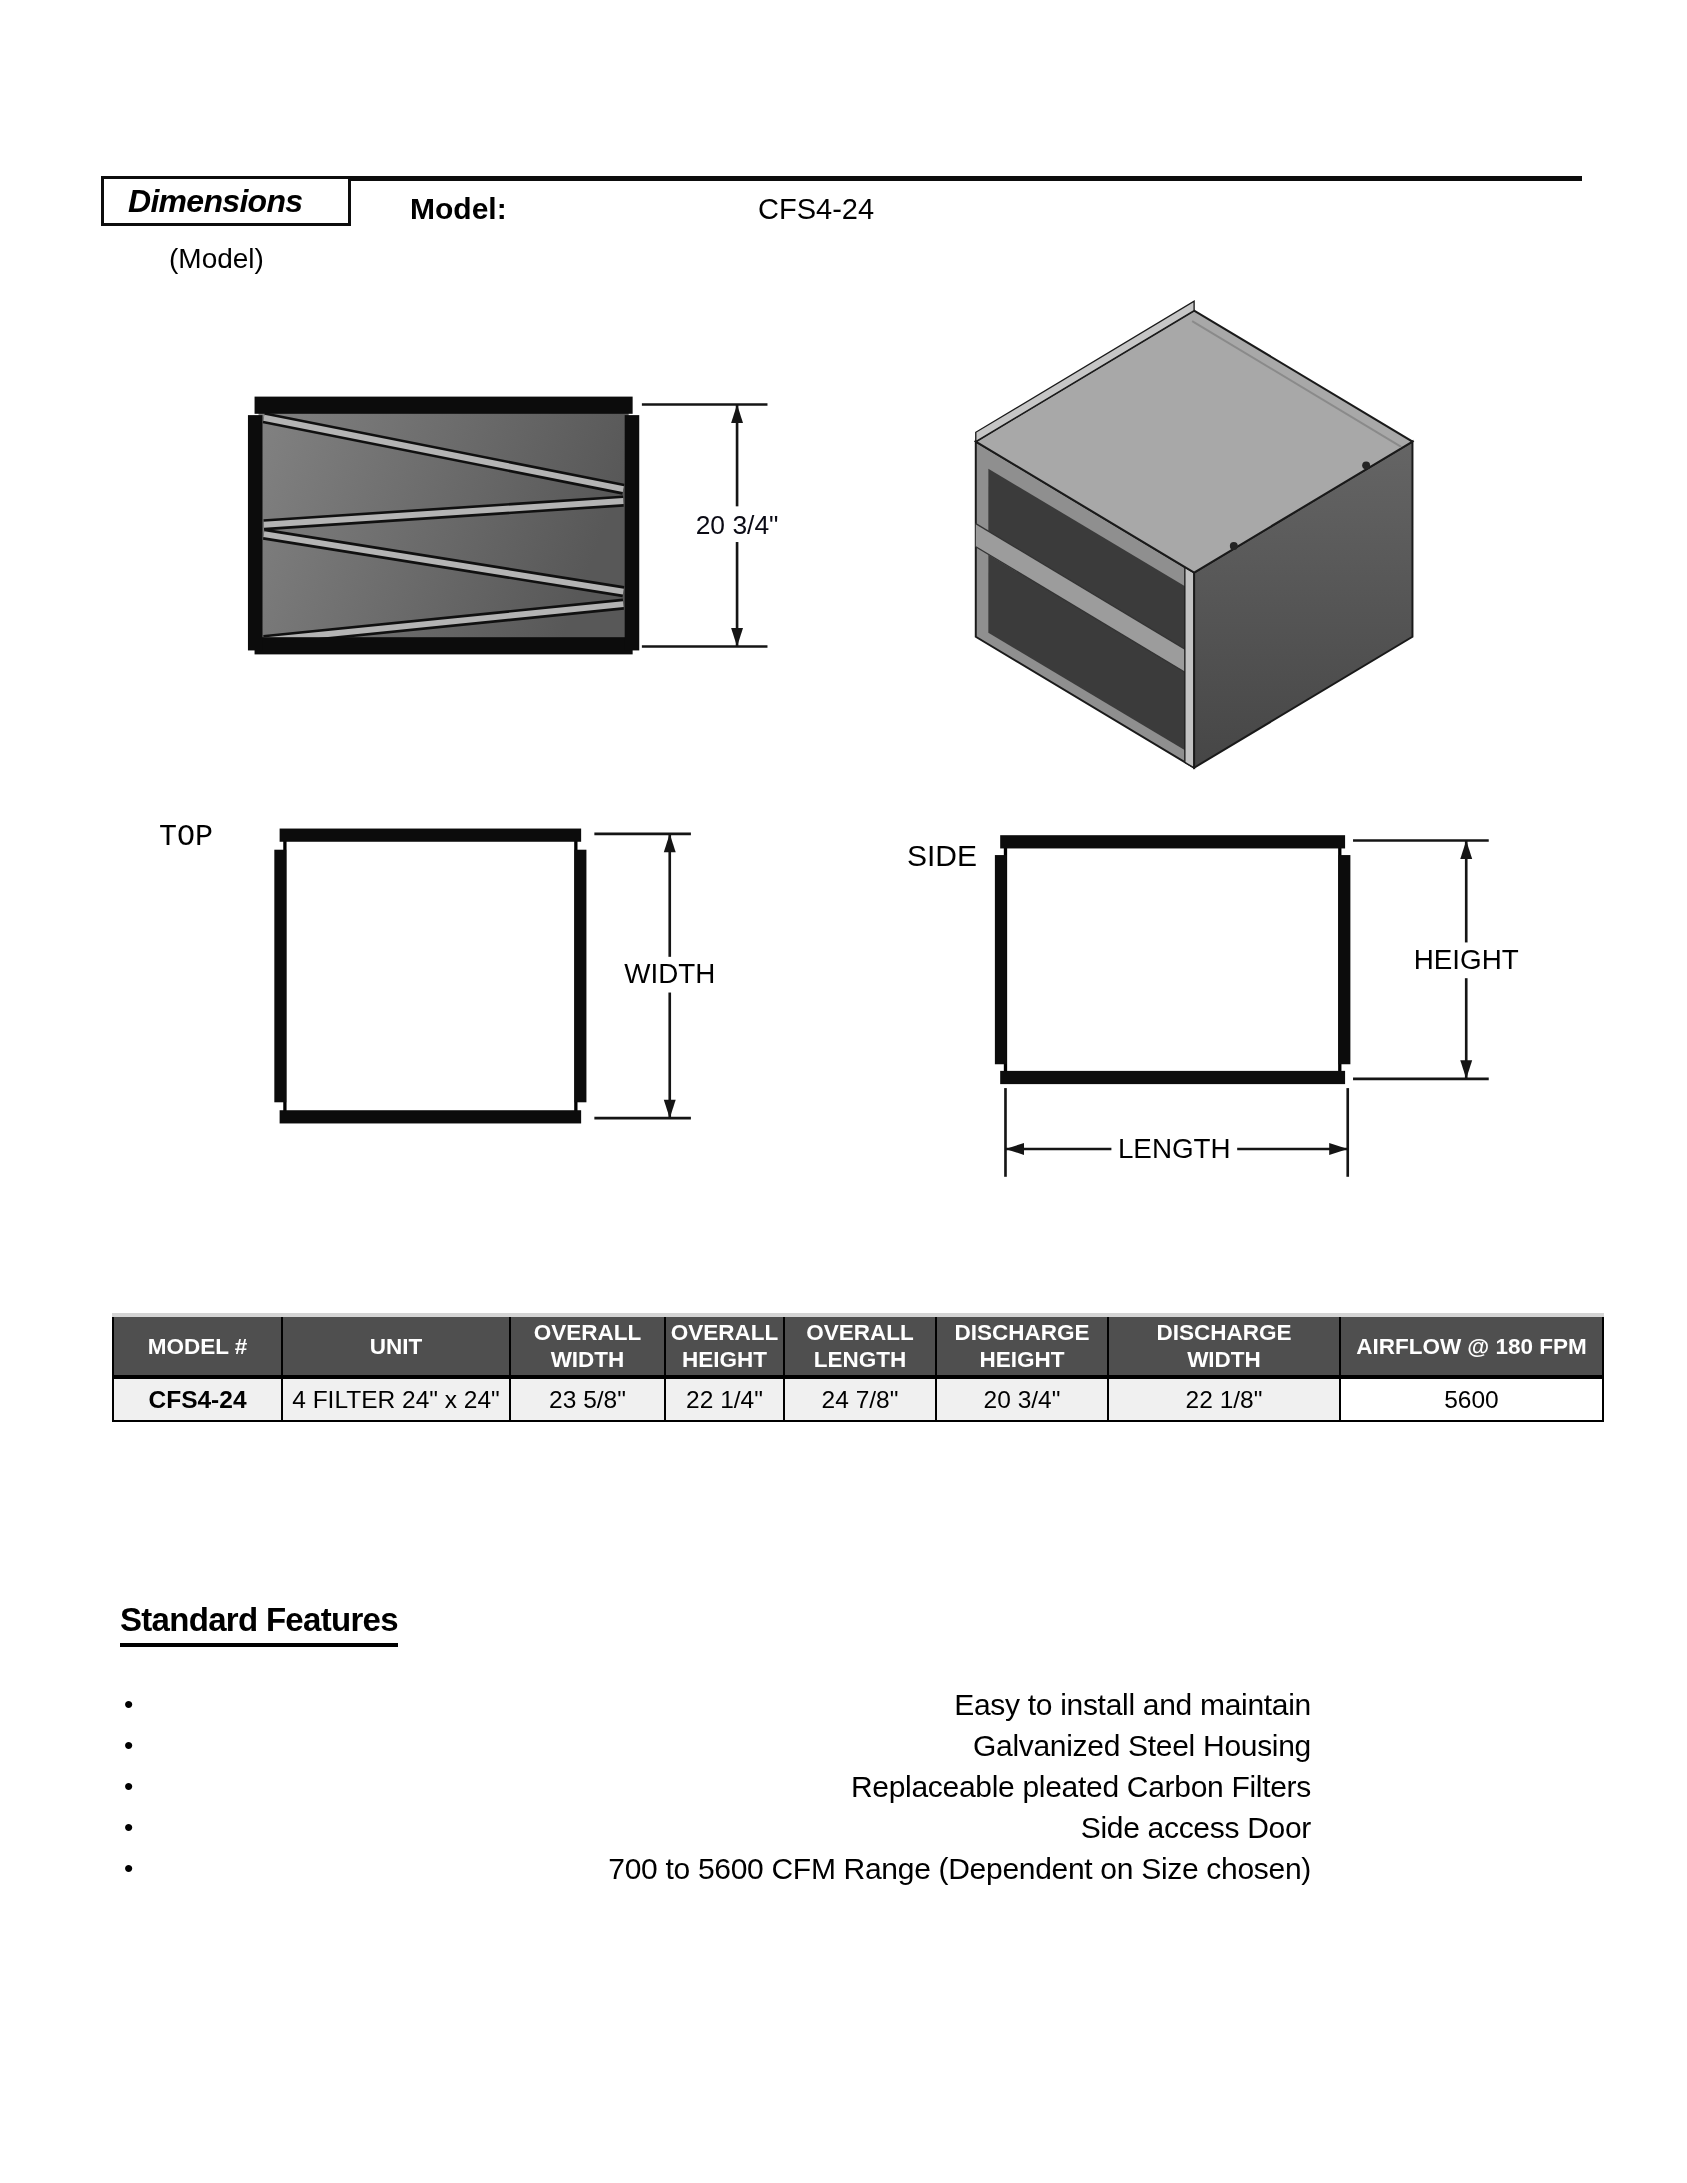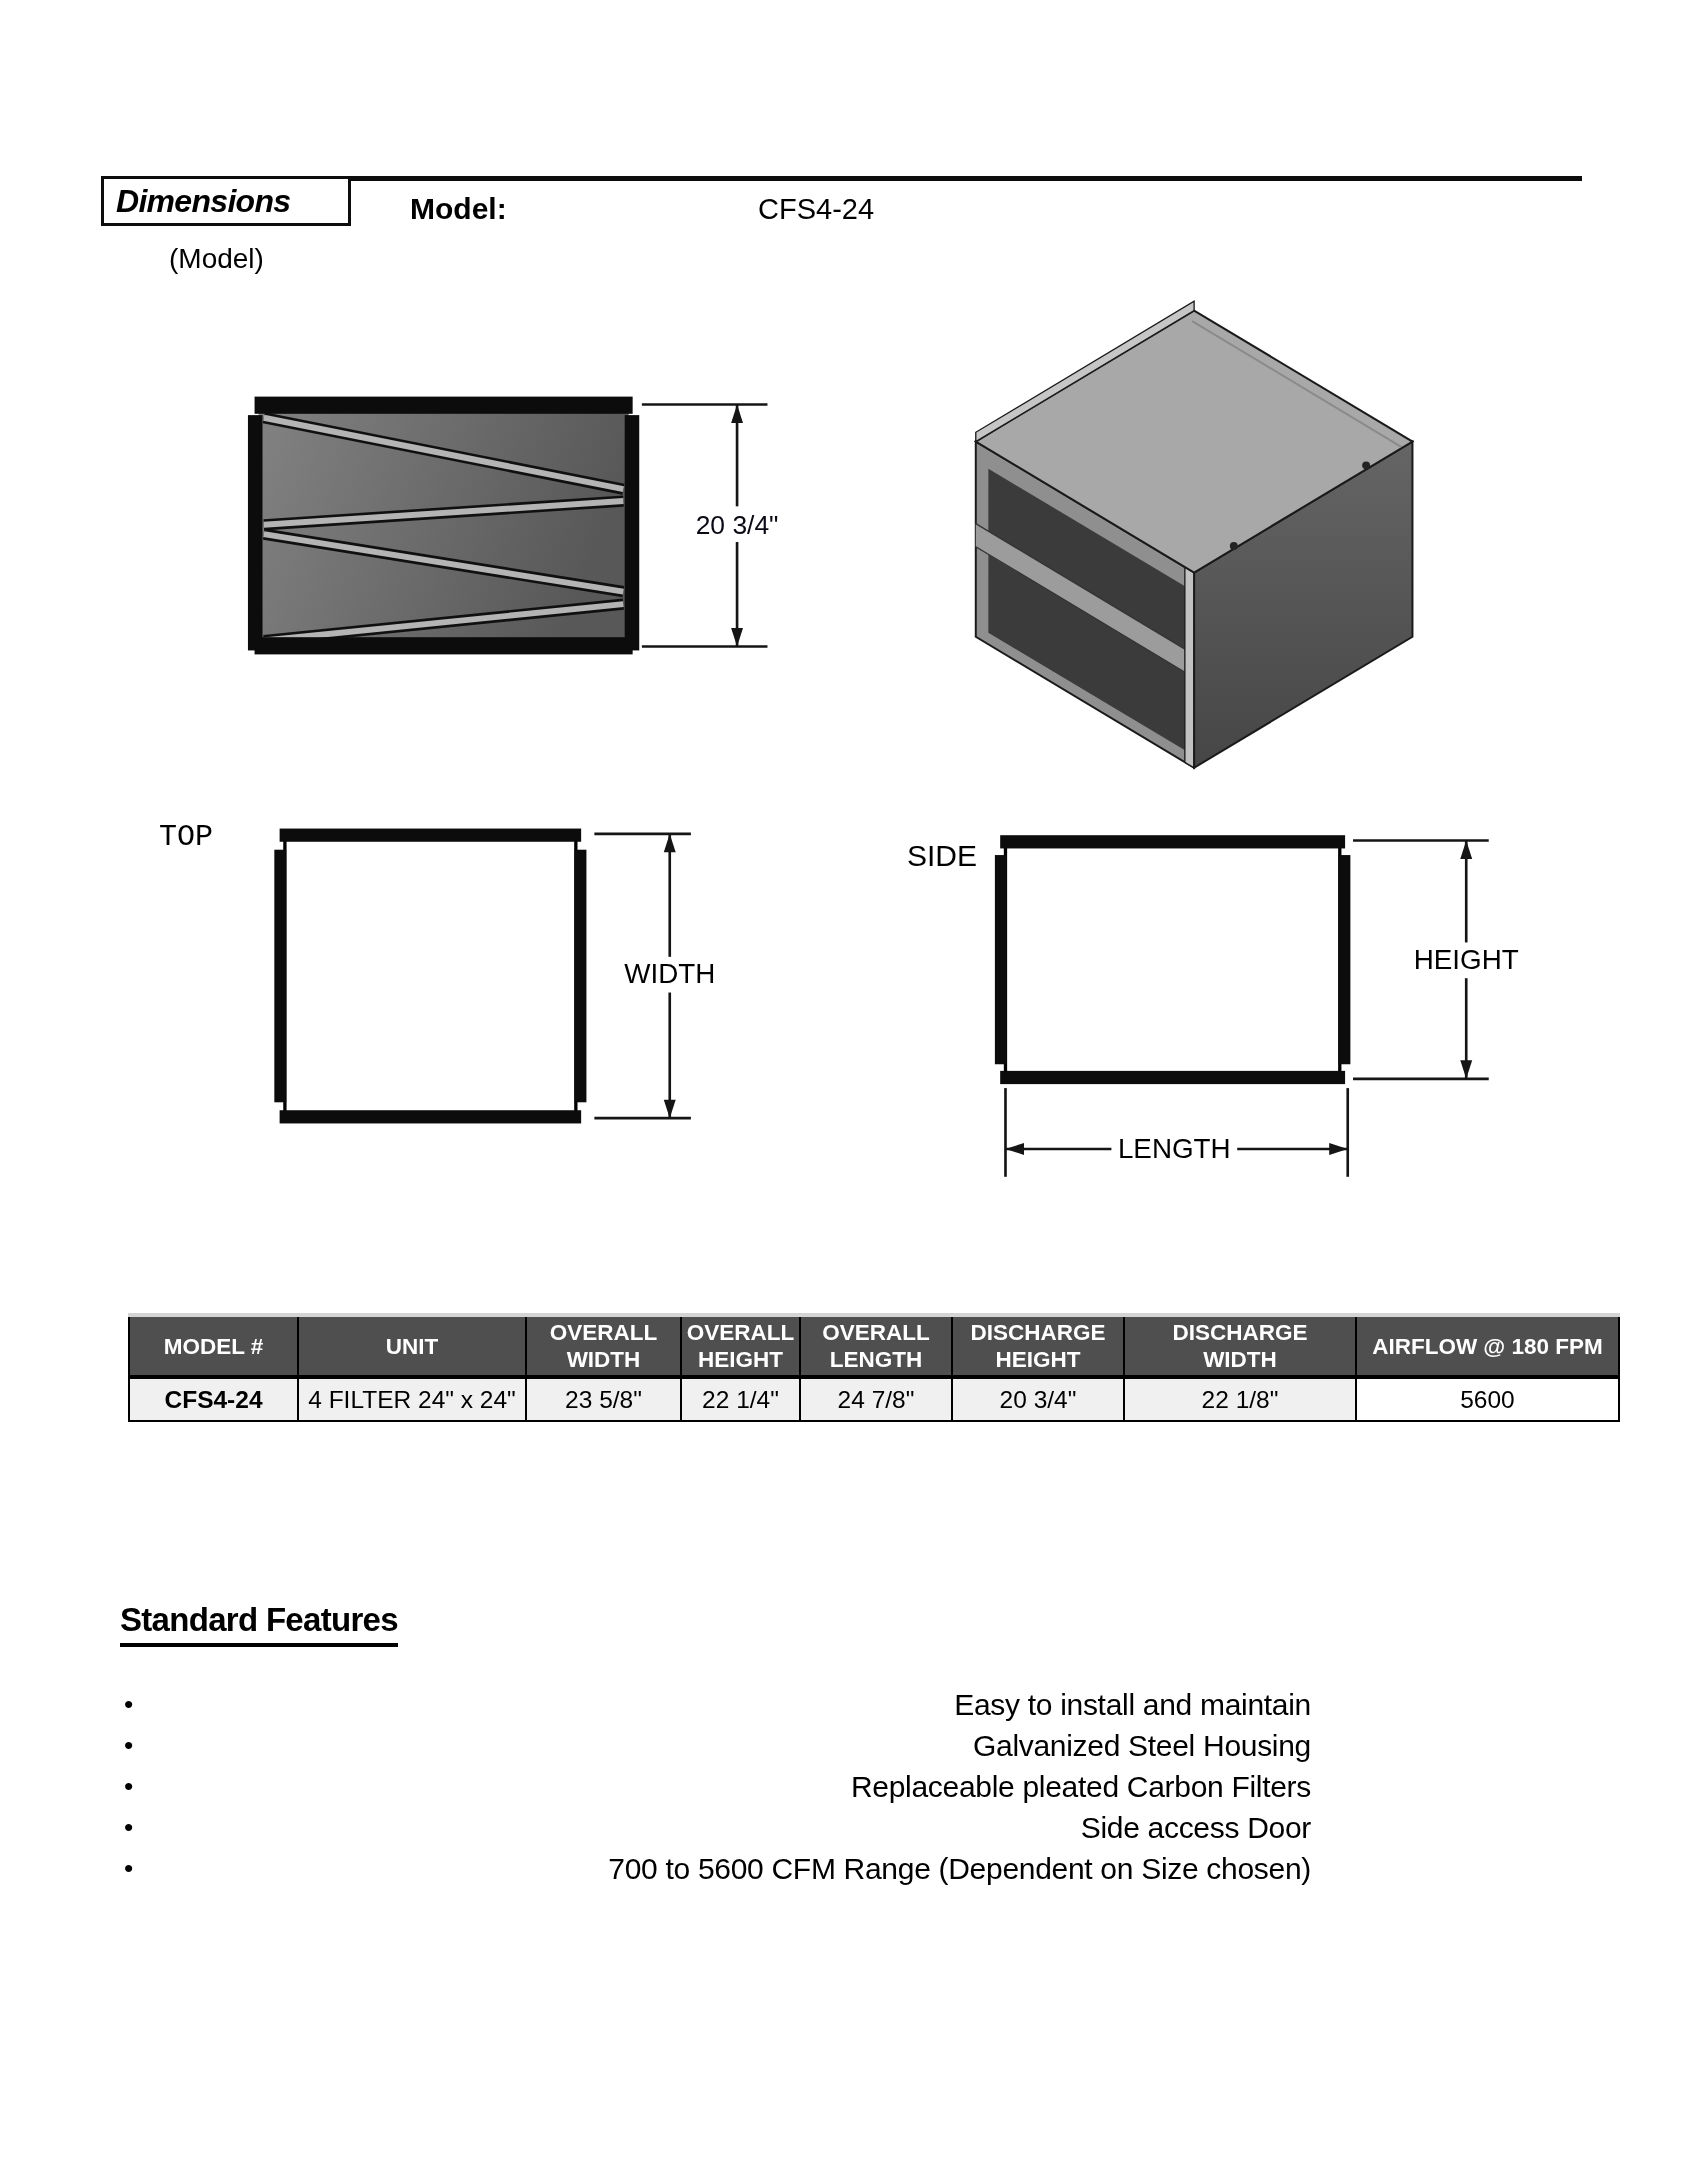--- a/index.html
+++ b/index.html
@@ -19,42 +19,42 @@
   #top-rule {
     left: 101px; top: 176px; width: 1481px; height: 4.6px;
     background: #0d0d0d;
   }
   #dimensions-box {
     left: 101px; top: 176px; width: 250px; height: 50px;
     background: #fff;
     border: 3.3px solid #0d0d0d;
     box-sizing: border-box;
     display: flex; align-items: center;
-    padding-left: 12px;
+    padding-left: 24px;
     font-size: 32px; font-weight: bold; font-style: italic;
     letter-spacing: -0.7px;
   }
   #inches-label { left: 169px; top: 243px; font-size: 28px; }
   #model-label  { left: 410px; top: 192px; font-size: 30px; font-weight: bold; }
   #model-value  { left: 758px; top: 193px; font-size: 29px; }
 
   
   svg text {
     font-family: "Liberation Sans", "DejaVu Sans", sans-serif;
   }
   #front-view { left: 245px; top: 390px; }
   #iso-view   { left: 946px; top: 284px; }
   #top-view   { left: 265px; top: 814px; }
   #side-view  { left: 979px; top: 814px; }
   .view-label { font-size: 30px; letter-spacing: 0px; }
   #top-view-label  { left: 159px;  top: 820px; font-family: Liberation Mono, monospace; }
   #side-view-label { left: 867px; top: 839px; margin-left: 40px; }
 
   
-  #spec-table-wrap { left: 128px; top: 1313px; width: 1491px; }
+  #spec-table-wrap { left: 112px; top: 1313px; width: 1491px; }
   table#spec-table {
     width: 100%;
     border-collapse: collapse;
     table-layout: fixed;
   }
   #spec-table th {
     background: #4f4f4f;
     color: #ffffff;
     font-size: 22.5px;
     font-weight: bold;

